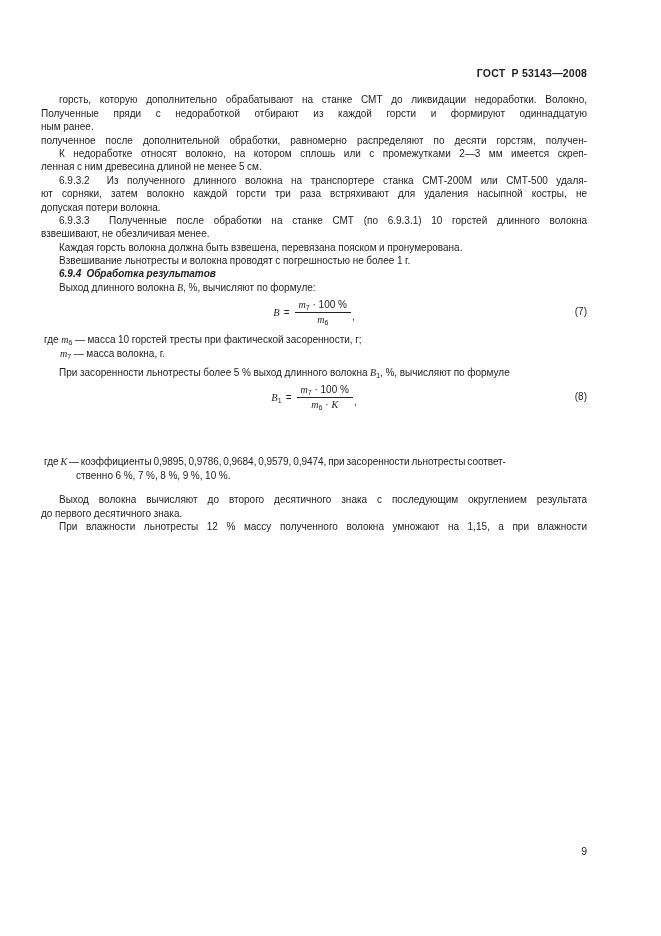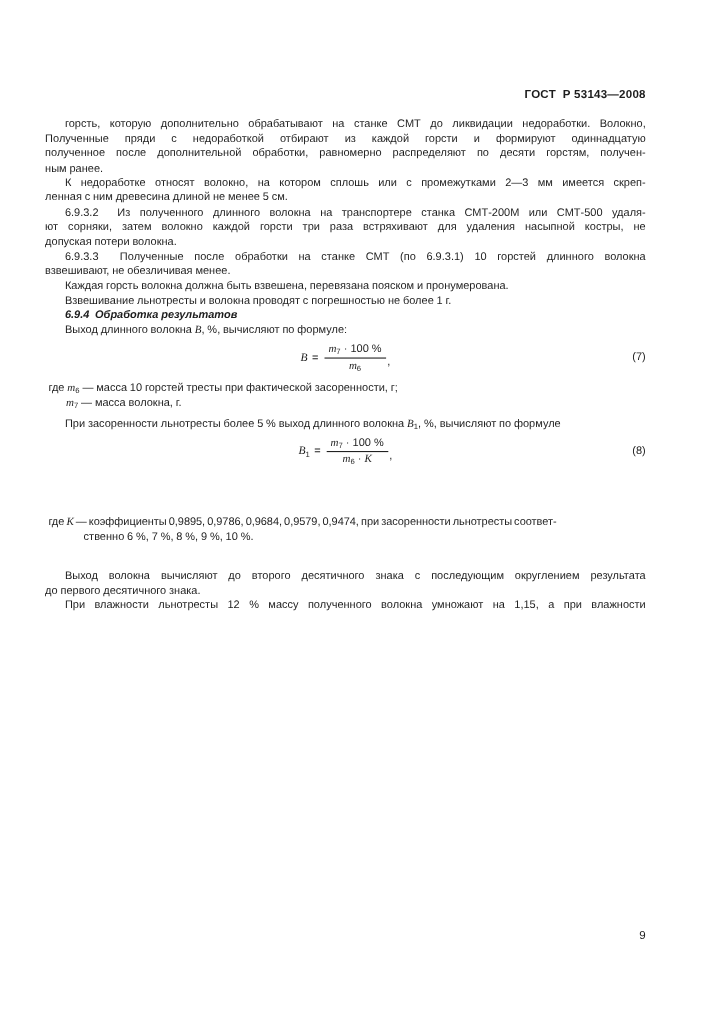--- a/index.html
+++ b/index.html
@@ -4,39 +4,39 @@
 <style>
   html,body{margin:0;padding:0;}
   body{
     width:661px;height:936px;position:relative;
     background:#ffffff;color:#1d1d1d;
     font-family:"Liberation Sans",sans-serif;
     font-size:10px;line-height:13.4px;
     -webkit-font-smoothing:antialiased;
     overflow:hidden;
   }
-  .column{position:absolute;left:41px;top:80px;width:546px;}
+  .column{position:absolute;left:41px;top:67px;width:546px;}
   .doc-header{
     text-align:right;font-weight:bold;font-size:10.5px;
     margin-bottom:13px;letter-spacing:0.2px;
   }
   .block{margin:0;}
   .line{height:13.4px;word-spacing:-0.2px;white-space:normal;}
   .line.just{text-align:justify;text-align-last:justify;}
   .para .line:first-child{text-indent:18px;}
   .heading{font-weight:bold;}
   .heading .line:first-child{text-indent:18px;font-style:italic;}
   .deflist1{margin:0 0 6px 3px;}
   .deflist1 .line{white-space:nowrap;}
   .deflist1 .line:nth-child(2){margin-left:16px;}
   .deflist2{margin:0 0 0 3px;}
   .deflist2 .line{white-space:nowrap;}
   .deflist2 .line:first-child{word-spacing:-0.8px;letter-spacing:-0.05px;margin-top:44px;}
   .deflist2 .line:nth-child(2){margin-left:32px;}
-  .para.spaced{margin-top:22px;}
+  .para.spaced{margin-top:11px;}
   i{font-family:"Liberation Serif",serif;font-style:italic;}
   sub{font-size:7px;vertical-align:-2px;line-height:0;}
   
   .formula{
     position:relative;text-align:center;
     margin:4px 0 7px 0;height:28px;
   }
   .f-wrap{
     display:inline-flex;align-items:center;
     vertical-align:middle;height:28px;
@@ -58,22 +58,22 @@
 </style>
 </head>
 <body>
 
 <div class="column">
   <div class="doc-header">ГОСТ&nbsp; Р 53143—2008</div>
   <div>
       <div class="block para">
         <div class="line just">горсть, которую дополнительно обрабатывают на станке СМТ до ликвидации недоработки. Волокно,</div>
         <div class="line just">Полученные пряди с недоработкой отбирают из каждой горсти и формируют одиннадцатую</div>
+        <div class="line">ным ранее.</div>
         <div class="line just">полученное после дополнительной обработки, равномерно распределяют по десяти горстям, получен-</div>
-        <div class="line">ным ранее.</div>
       </div>
       <div class="block para">
         <div class="line just">К недоработке относят волокно, на котором сплошь или с промежутками 2—3 мм имеется скреп-</div>
         <div class="line">ленная с ним древесина длиной не менее 5 см.</div>
       </div>
       <div class="block para">
         <div class="line just">6.9.3.2&nbsp; Из полученного длинного волокна на транспортере станка СМТ-200М или СМТ-500 удаля-</div>
         <div class="line just">ют сорняки, затем волокно каждой горсти три раза встряхивают для удаления насыпной костры, не</div>
         <div class="line">допуская потери волокна.</div>
       </div>

